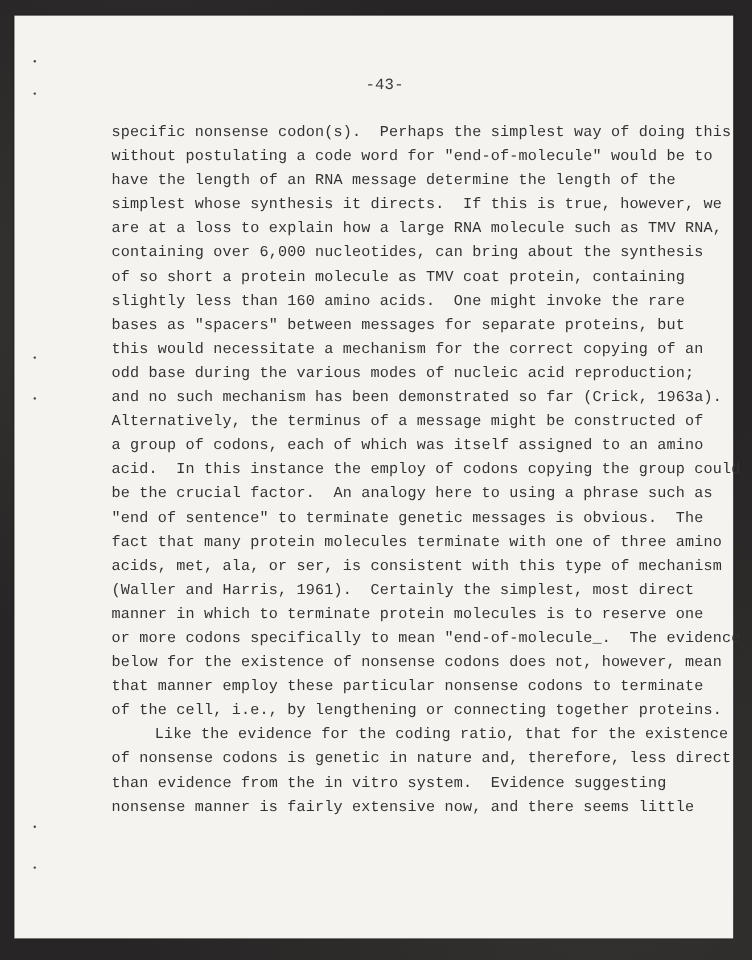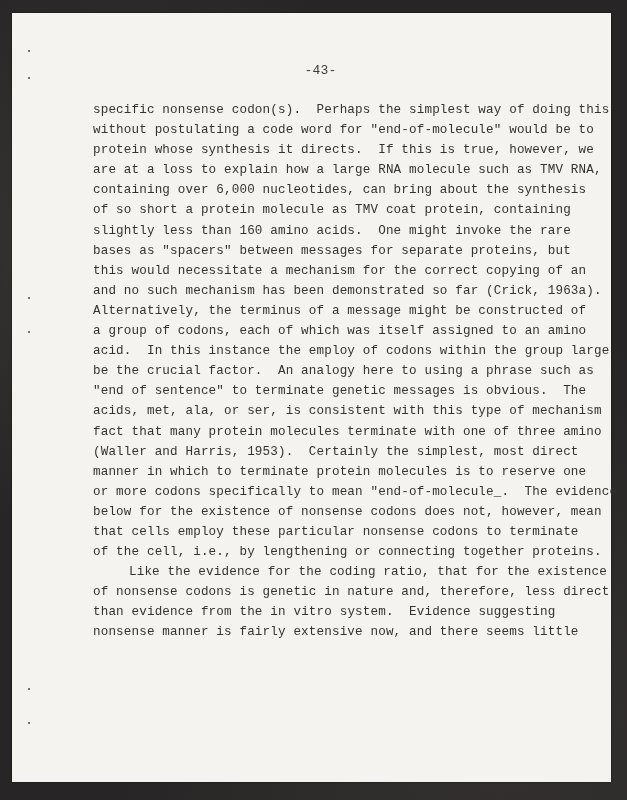--- a/index.html
+++ b/index.html
@@ -85,40 +85,42 @@
   <div class="margin-dot" style="left:16px; top:675px;"></div>
   <div class="margin-dot" style="left:16px; top:709px;"></div>
 
   <div class="page-number">-43-</div>
 
   <div class="body-text">
 
     <div>
       <div class="line">specific nonsense codon(s).  Perhaps the simplest way of doing this</div>
       <div class="line">without postulating a code word for "end-of-molecule" would be to</div>
-      <div class="line">protein whose synthesis it directs.  If this is true, however, we</div>
+      <div class="line">have the length of an RNA message determine the length of the</div>
+      <div class="line">simplest whose synthesis it directs.  If this is true, however, we</div>
       <div class="line">are at a loss to explain how a large RNA molecule such as TMV RNA,</div>
       <div class="line">containing over 6,000 nucleotides, can bring about the synthesis</div>
       <div class="line">of so short a protein molecule as TMV coat protein, containing</div>
       <div class="line">slightly less than 160 amino acids.  One might invoke the rare</div>
       <div class="line">bases as "spacers" between messages for separate proteins, but</div>
       <div class="line">this would necessitate a mechanism for the correct copying of an</div>
+      <div class="line">odd base during the various modes of nucleic acid reproduction;</div>
       <div class="line">and no such mechanism has been demonstrated so far (Crick, 1963a).</div>
       <div class="line">Alternatively, the terminus of a message might be constructed of</div>
       <div class="line"><span>a </span><span class="u">group</span><span> of codons, each of which was itself assigned to an amino</span></div>
-      <div class="line"><span>acid.  In this instance the </span><span class="u">employ</span><span> of codons within the group large</span></div>
+      <div class="line"><span>acid.  In this instance the </span><span class="u">employ</span><span> of codons copying the group could</span></div>
       <div class="line">be the crucial factor.  An analogy here to using a phrase such as</div>
       <div class="line">"end of sentence" to terminate genetic messages is obvious.  The</div>
+      <div class="line">fact that many protein molecules terminate with one of three amino</div>
       <div class="line">acids, met, ala, or ser, is consistent with this type of mechanism</div>
-      <div class="line">fact that many protein molecules terminate with one of three amino</div>
-      <div class="line">(Waller and Harris, 1953).  Certainly the simplest, most direct</div>
+      <div class="line">(Waller and Harris, 1961).  Certainly the simplest, most direct</div>
       <div class="line">manner in which to terminate protein molecules is to reserve one</div>
       <div class="line">or more codons specifically to mean "end-of-molecule_.  The evidence</div>
       <div class="line">below for the existence of nonsense codons does not, however, mean</div>
-      <div class="line">that cells employ these particular nonsense codons to terminate</div>
+      <div class="line">that manner employ these particular nonsense codons to terminate</div>
       <div class="line">of the cell, i.e., by lengthening or connecting together proteins.</div>
     </div>
 
     <div>
       <div class="line indent">Like the evidence for the coding ratio, that for the existence</div>
       <div class="line">of nonsense codons is genetic in nature and, therefore, less direct</div>
       <div class="line"><span>than evidence from the </span><span class="u">in</span><span> </span><span class="u">vitro</span><span> system.  Evidence suggesting</span></div>
       <div class="line">nonsense manner is fairly extensive now, and there seems little</div>
     </div>
   </div>

